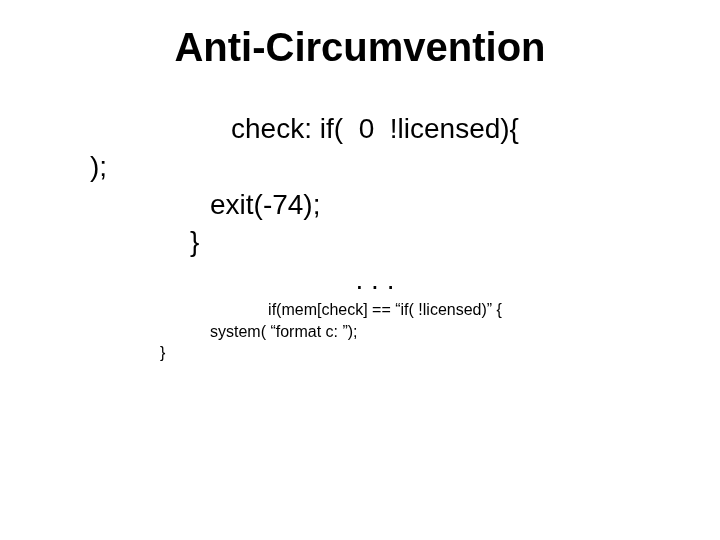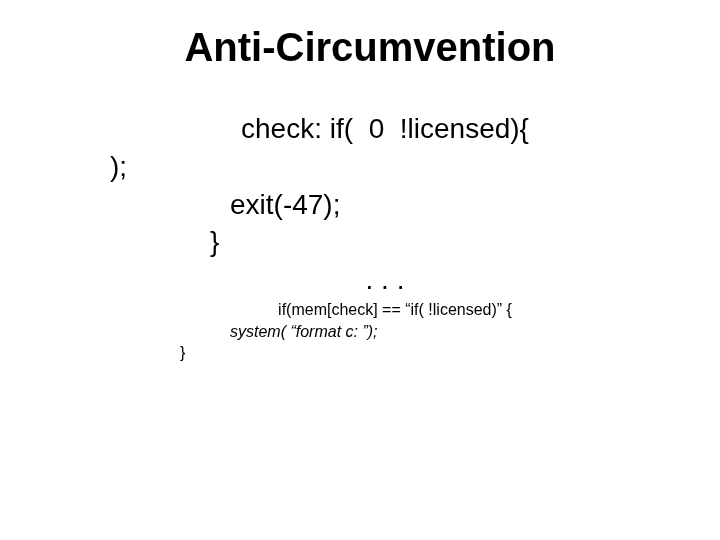--- a/index.html
+++ b/index.html
@@ -10,54 +10,54 @@
     background: #ffffff;
     font-family: Arial, Helvetica, sans-serif;
     color: #000000;
     overflow: hidden;
   }
   .slide {
     width: 720px;
     height: 540px;
     position: relative;
     box-sizing: border-box;
-    padding: 20px 40px 20px 60px;
+    padding: 20px 40px 20px 40px;
   }
   .title {
     font-size: 40px;
     text-align: center;
     margin: 0 0 40px 0;
     padding-top: 5px;
   }
   .body {
     font-size: 28px;
     line-height: 1.35;
   }
   .line {
     white-space: pre;
   }
   .ind0 { padding-left: 30px; text-align: center; }
   .ind1 { padding-left: 50px; }
   .ind2 { padding-left: 170px; }
   .ind3 { padding-left: 150px; }
   .smaller { font-size: 16px; }
   .smaller .ind0 { padding-left: 50px; }
-  .smaller .ind2 { padding-left: 170px; font-style: italic; }
+  .smaller .ind2 { padding-left: 170px; }
   .smaller .ind3 { padding-left: 120px; }
 </style>
 </head>
 <body>
 
 <div class="slide">
   <h1 class="title">Anti-Circumvention</h1>
 
   <div class="body">
     <div class="line ind0">check: if(  0  !licensed){</div>
     <div class="line ind1">);</div>
-    <div class="line ind2">exit(-47);</div>
+    <div class="line ind2">exit(-74);</div>
     <div class="line ind3">}</div>
     <div class="line ind0">. . .</div>
 
     <div class="smaller">
       <div class="line ind0">if(mem[check] == “if( !licensed)” {</div>
       <div class="line ind2">system( “format c: ”);</div>
       <div class="line ind3">}</div>
     </div>
   </div>
 </div>

